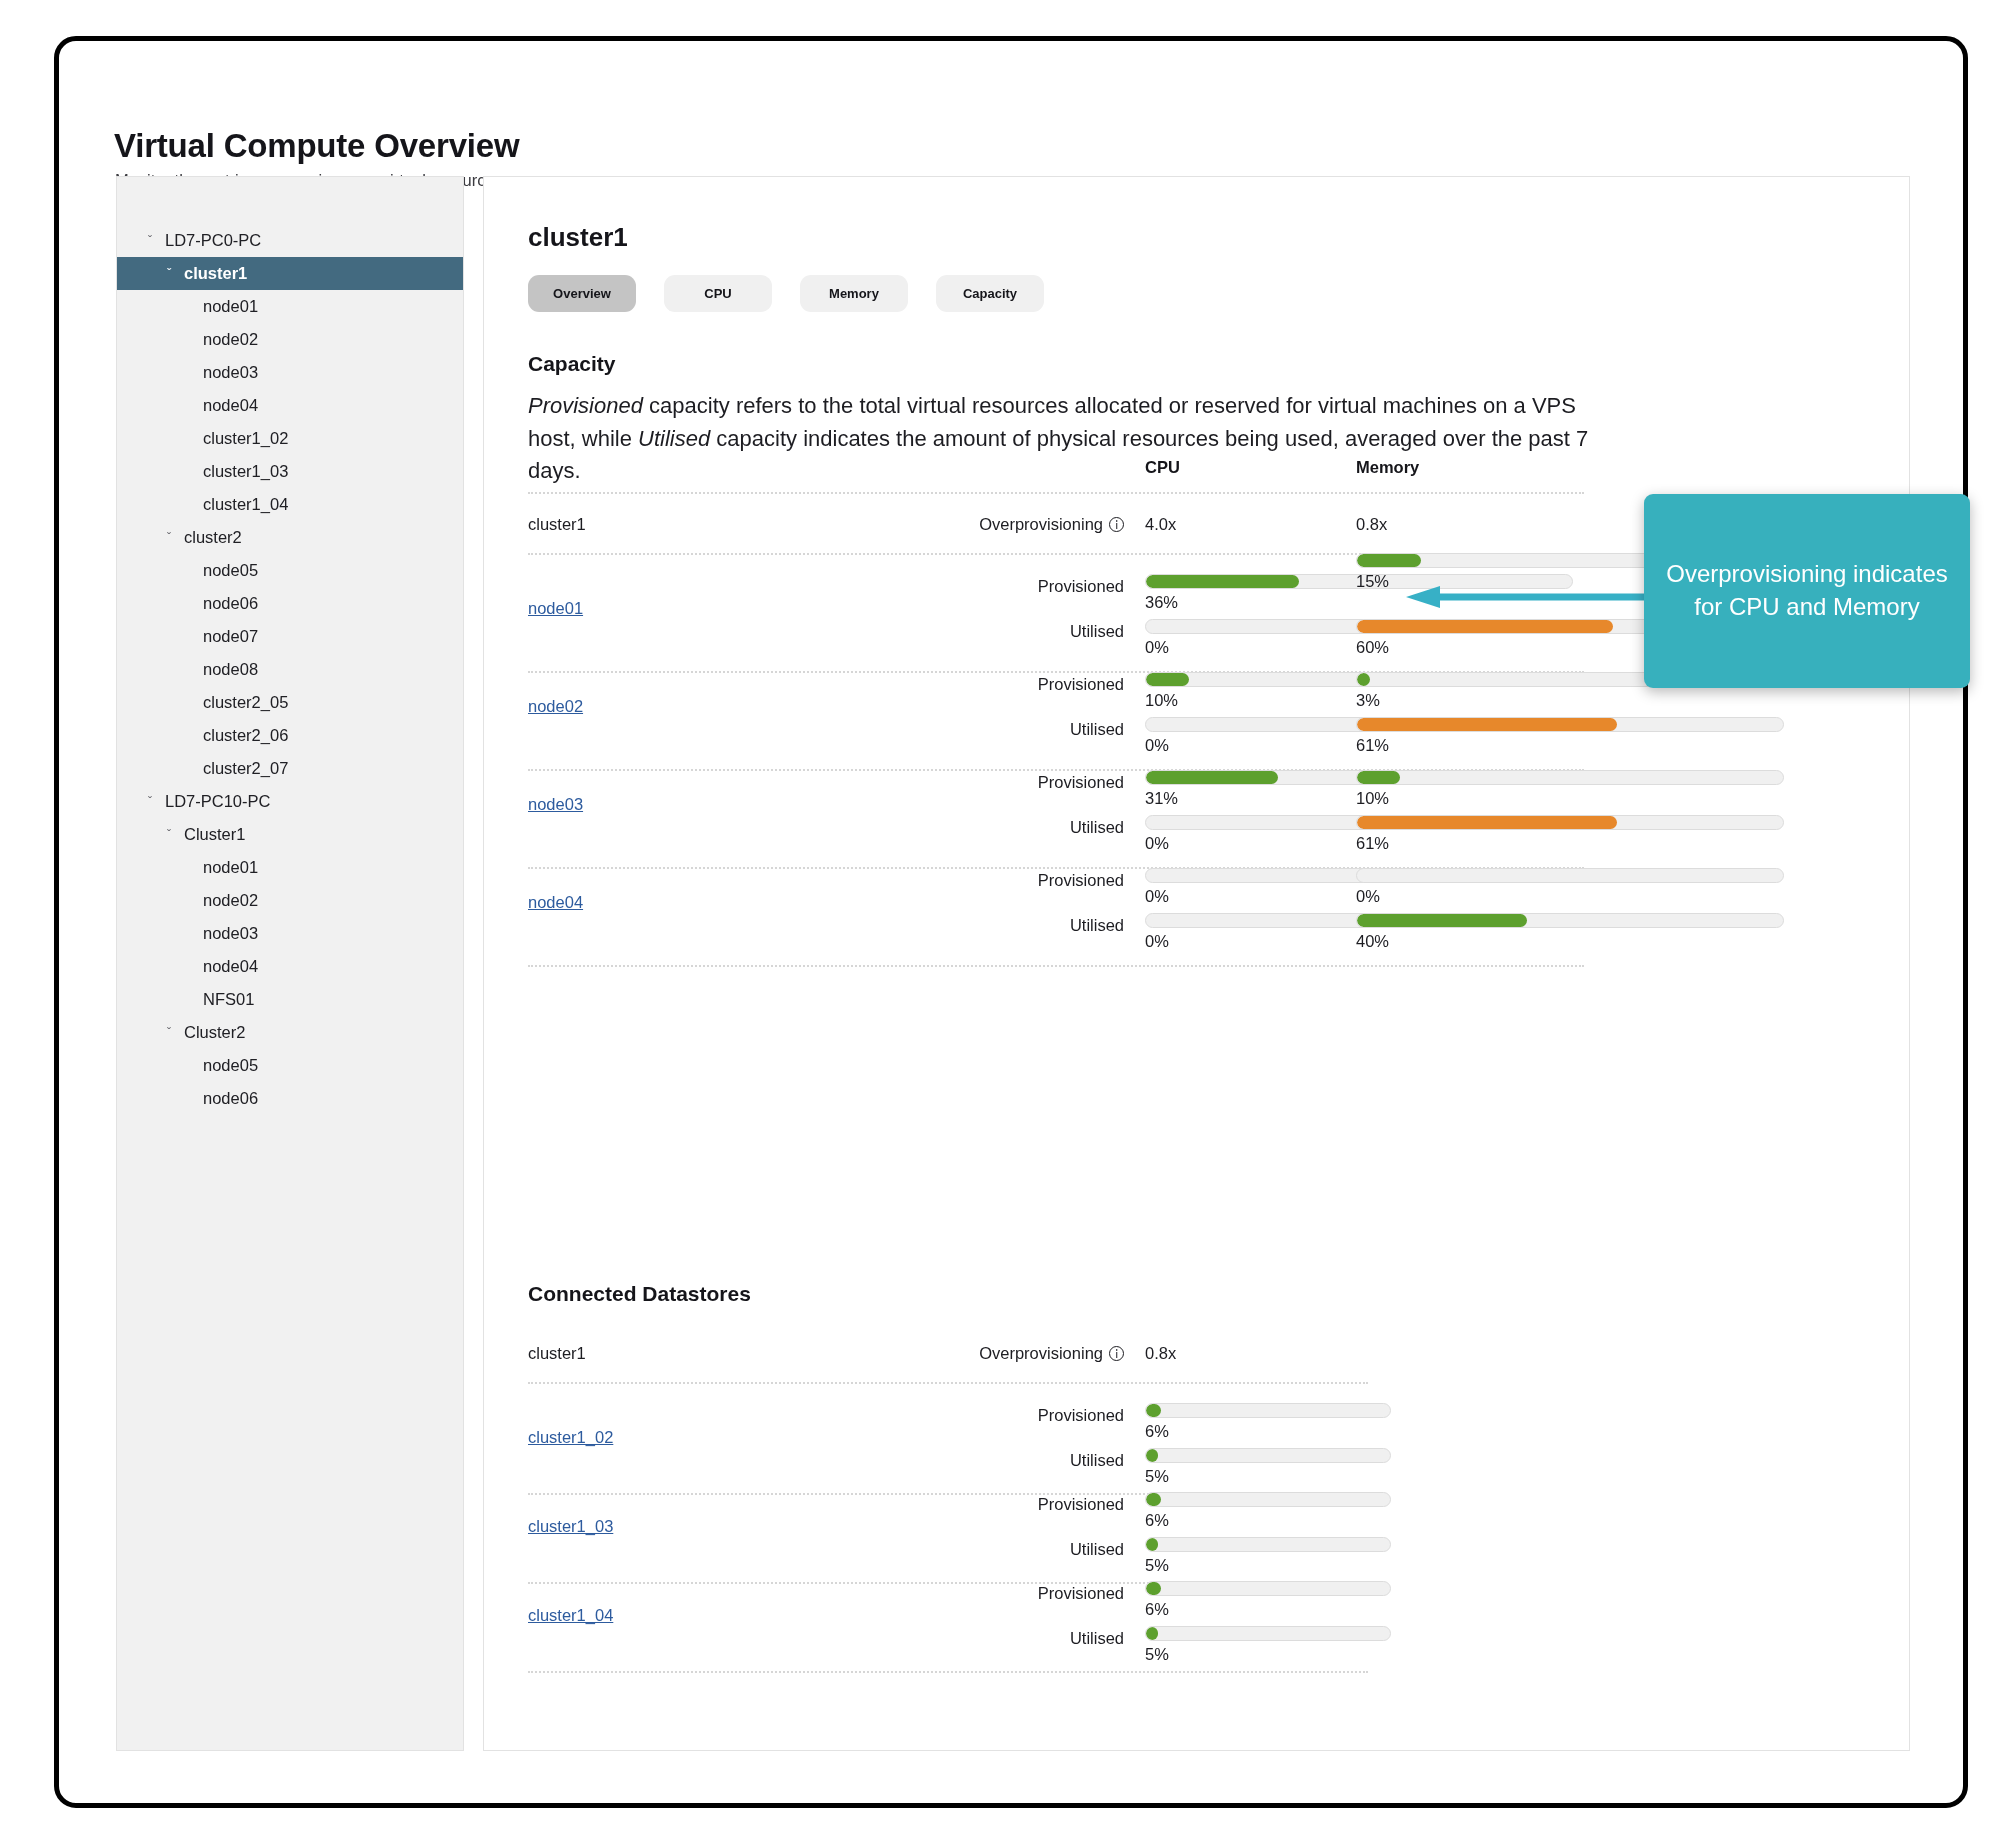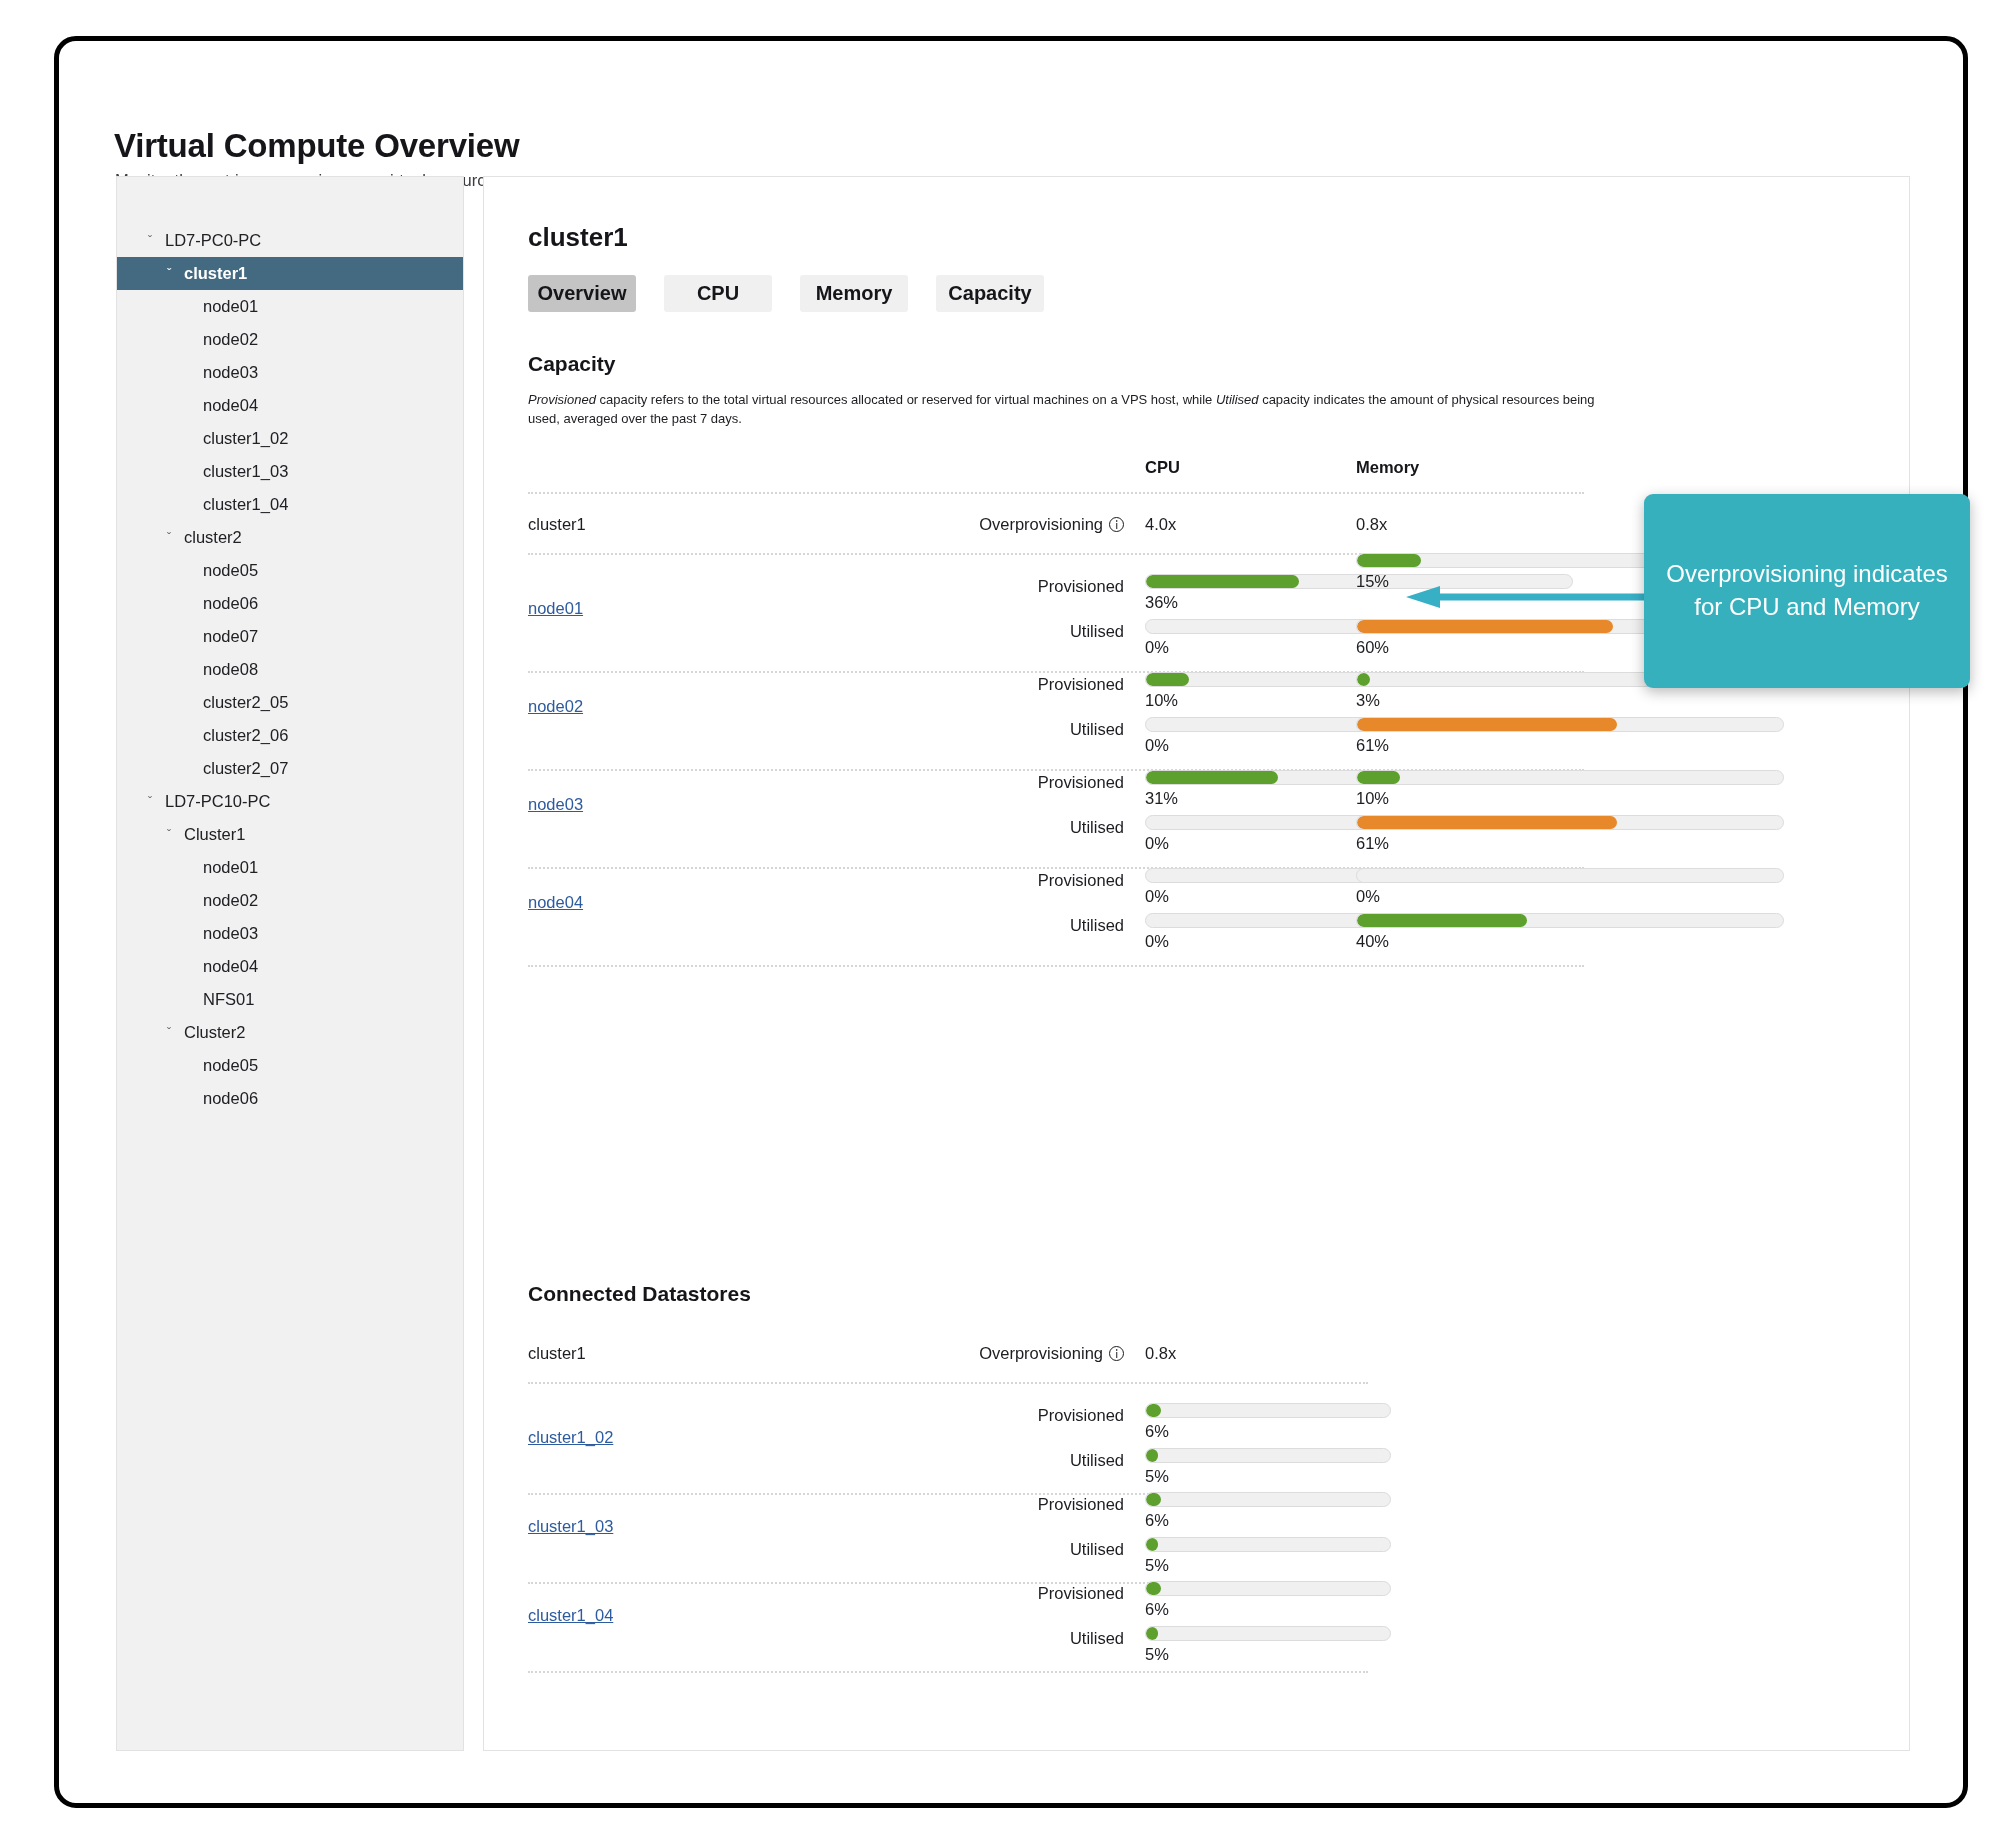--- a/index.html
+++ b/index.html
@@ -110,39 +110,39 @@
     font-size: 26px; font-weight: bold; color: #15151a;
   }
 
   
   #tabs { position: absolute; left: 44px; top: 98px; display: flex; gap: 28px; }
   .tab {
     min-width: 108px;
     height: 37px;
     border: none;
     background: #f0f0f0;
-    border-radius: 3px;
+    border-radius: 11px;
     font-family: "Liberation Sans", sans-serif;
-    font-size: 20px;
+    font-size: 13px;
     color: #15151a;
     font-weight: bold;
     cursor: pointer;
     padding: 0 5px;
   }
   .tab.active { background: #c4c4c4; }
 
   
   .section-title {
     position: absolute; left: 44px;
     font-size: 21px; font-weight: bold; color: #15151a;
   }
   .section-desc {
     position: absolute; left: 44px;
     width: 1090px;
-    font-size: 13px; color: #1d1d22; line-height: 1.48;
+    font-size: 22px; color: #1d1d22; line-height: 1.48;
   }
   .section-desc i { font-style: italic; }
   .col-head {
     position: absolute;
     font-size: 16.5px; font-weight: bold; color: #15151a;
   }
   .hr-dot {
     position: absolute; left: 44px; width: 1056px;
     border-top: 2px dotted #d6d6d6; height: 0;
   }

